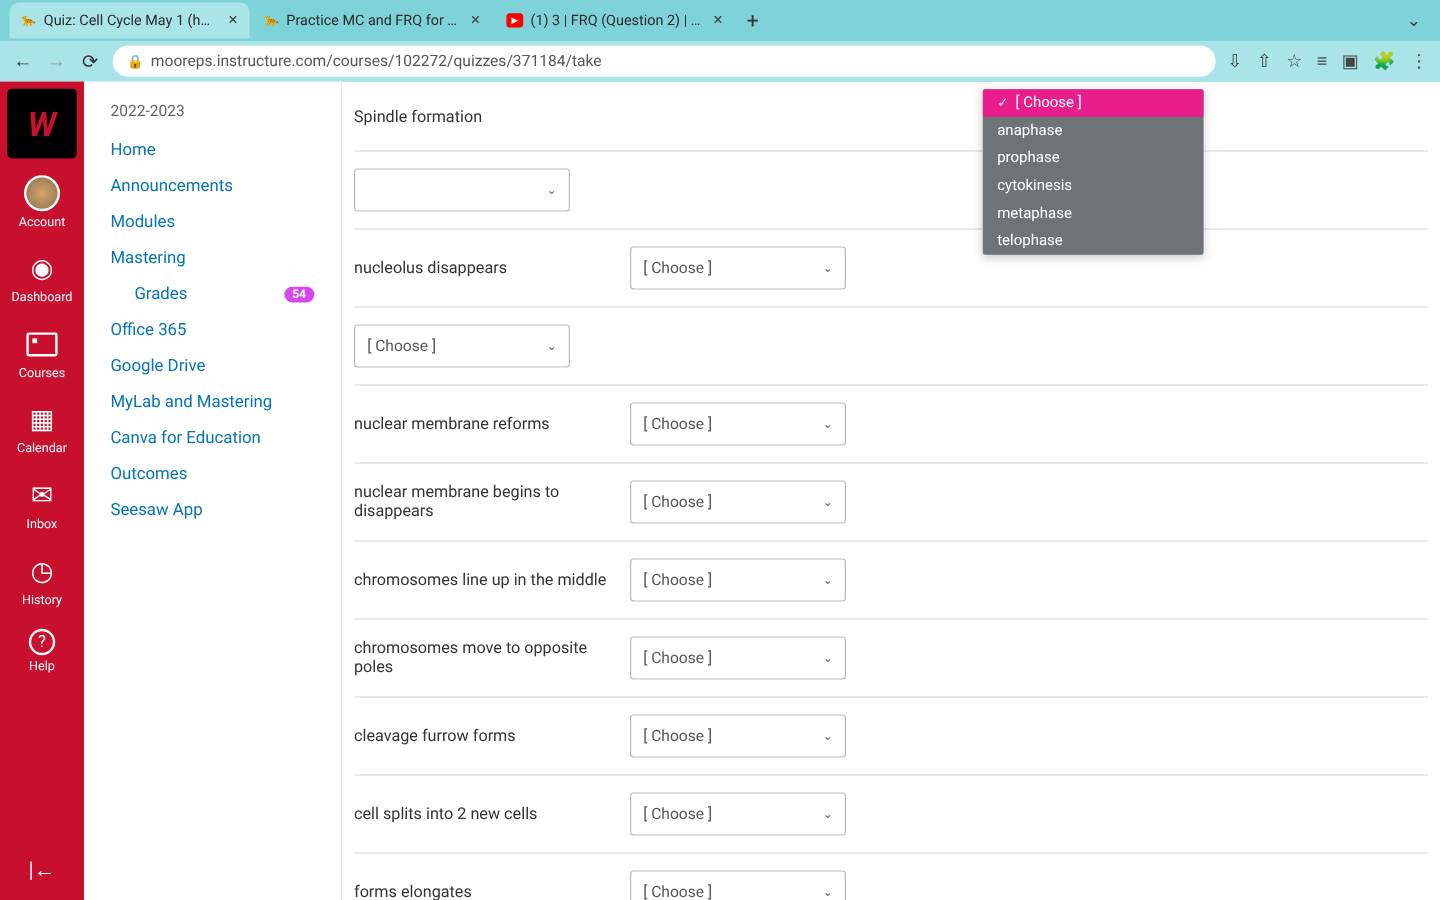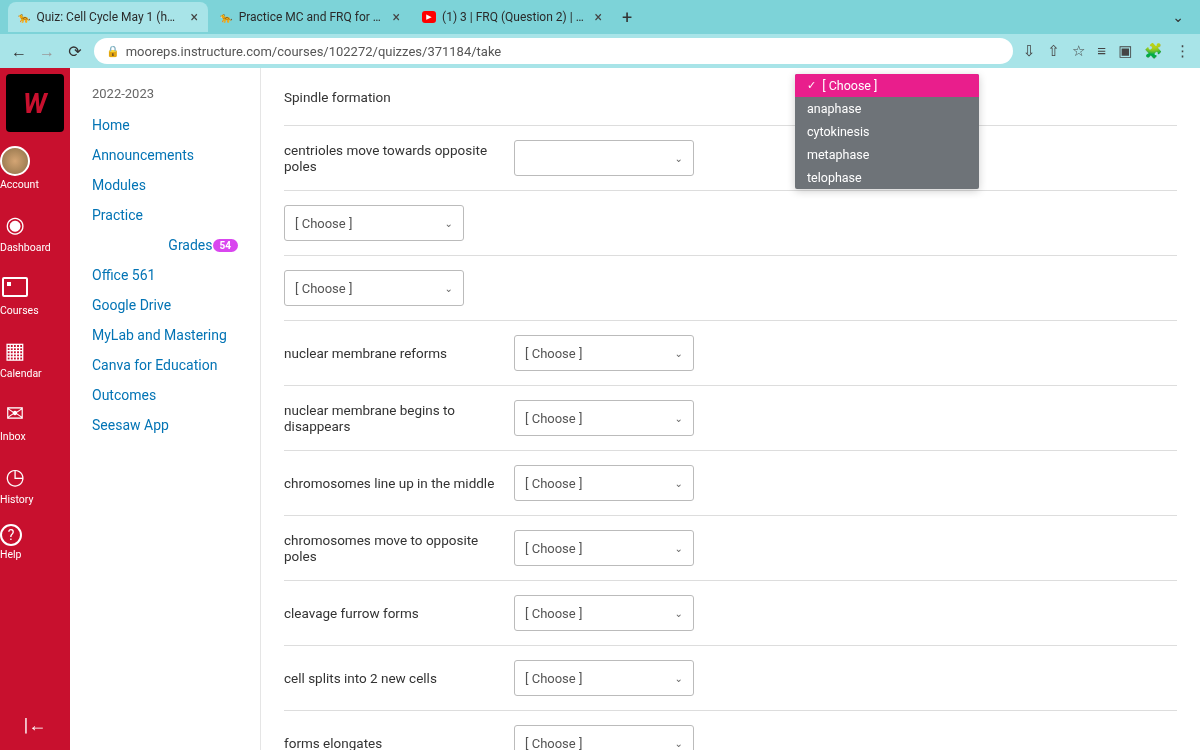--- a/index.html
+++ b/index.html
@@ -21,37 +21,37 @@
 .nav-btn.disabled { color: #999; }
 .url-field { flex: 1; background: #fff; border-radius: 14px; height: 26px; display: flex; align-items: center; padding: 0 12px; font-size: 13px; color: #555; gap: 6px; }
 .url-lock { font-size: 11px; }
 .url-actions { display: flex; gap: 12px; align-items: center; }
 .url-action { font-size: 15px; color: #444; cursor: pointer; }
 
 .app-body { display: flex; height: calc(750px - 68px); }
 
 .global-nav { width: 70px; background: #c8102e; display: flex; flex-direction: column; align-items: center; padding-top: 6px; color: #fff; position: relative; }
 .logo-box { width: 58px; height: 58px; background: #000; border-radius: 4px; display:flex; align-items:center; justify-content:center; font-size: 28px; color:#c8102e; font-weight:bold; font-style:italic; }
-.nav-item { display: flex; flex-direction: column; align-items: flex-start; margin-top: 10px; cursor: pointer; gap: 2px; padding: 4px 0; width: 100%; }
+.nav-item { display: flex; flex-direction: column; align-items: center; margin-top: 10px; cursor: pointer; gap: 2px; padding: 4px 12px; width: 100%; }
 .nav-icon { width: 30px; height: 30px; border-radius: 50%; display:flex; align-items:center; justify-content:center; font-size: 18px; }
 .nav-icon.avatar { background: radial-gradient(circle,#d4a574,#8b6f47); border: 2px solid #fff;}
 .nav-icon.plain { color: #fff; font-size: 22px; }
 .nav-label { font-size: 10.5px; color: #fff; }
 .nav-bottom { margin-top: auto; margin-bottom: 14px; font-size: 18px; cursor: pointer; color:#fff; }
 .courses-icon { width:26px; height:20px; background:#c8102e; border:2px solid #fff; border-radius:2px; position:relative; }
 .courses-icon::before { content:''; position:absolute; left:3px; top:3px; width:4px; height:4px; background:#fff; }
 
-.course-nav { width: 191px; background: #fff; border-right: 1px solid #e5e5e5; padding: 18px 22px; }
+.course-nav { width: 215px; background: #fff; border-right: 1px solid #e5e5e5; padding: 18px 22px; }
 .course-term { font-size: 13px; color: #666; margin-bottom: 16px; }
 .course-link { display: block; font-size: 14px; color: #0374b5; margin-bottom: 14px; cursor: pointer; text-decoration: none; }
-.course-link.grades { display:flex; align-items:center; justify-content:flex-end; }
+.course-link.grades { display:flex; align-items:center; justify-content:space-between;margin-left:20px; }
 .badge { background: #d946ef; color: #fff; font-size: 10px; padding: 1px 7px; border-radius: 9px; font-weight: bold; }
 
 .main-content { flex: 1; background: #fff; overflow-y: auto; position: relative; }
-.quiz-row { display: flex; align-items: center; border-bottom: 1px solid #ddd; padding: 14px 0; margin: 0 23px; min-height: 58px; }
+.quiz-row { display: flex; align-items: center; border-bottom: 1px solid #ddd; padding: 14px 0; margin: 0 10px; min-height: 58px; }
 .quiz-label { width: 230px; font-size: 13.5px; color: #333; padding-right: 10px; }
 .quiz-select { width: 180px; height: 36px; border: 1px solid #bbb; border-radius: 3px; padding: 0 10px; font-size: 13px; color: #555; background: #fff; cursor: pointer; display:flex; align-items:center; justify-content:space-between; }
 .chev { font-size: 10px; color: #666; }
 
 .dropdown-open { position: absolute; left: 534px; top: 6px; width: 184px; background: #6e7378; border-radius: 2px; overflow: hidden; box-shadow: 0 2px 8px rgba(0,0,0,0.2); z-index: 100; }
 .dd-option { padding: 4px 12px; font-size: 12.5px; color: #fff; cursor: pointer; }
 .dd-option.selected { background: #e91e8c; display:flex; align-items:center; gap:6px; }
 .check { font-size: 11px; }
 </style>
 </head>
@@ -134,45 +134,45 @@
       <span class="nav-label">Help</span>
     </div>
     <div class="nav-bottom">|←</div>
   </div>
 
   <div class="course-nav">
     <div class="course-term">2022-2023</div>
     <a class="course-link">Home</a>
     <a class="course-link">Announcements</a>
     <a class="course-link">Modules</a>
-    <a class="course-link">Practice</a>
+    <a class="course-link">Mastering</a>
     <a class="course-link grades">
       <span>Grades</span>
       <span class="badge">54</span>
     </a>
-    <a class="course-link">Office 561</a>
+    <a class="course-link">Office 365</a>
     <a class="course-link">Google Drive</a>
     <a class="course-link">MyLab and Mastering</a>
     <a class="course-link">Canva for Education</a>
     <a class="course-link">Outcomes</a>
     <a class="course-link">Seesaw App</a>
   </div>
 
   <div class="main-content">
     <div id="quiz-rows">
         <div class="quiz-row">
           <div class="quiz-label">Spindle formation</div>
         </div>
         <div class="quiz-row">
-          <div class="quiz-label">centrioles move towards opposite poles</div>
           <div class="quiz-select" style="visibility: visible;">
             <span class="chev" style="margin-left: auto;">⌄</span>
           </div>
         </div>
         <div class="quiz-row">
+          <div class="quiz-label">nucleolus disappears</div>
           <div class="quiz-select">
             <span>[ Choose ]</span>
             <span class="chev">⌄</span>
           </div>
         </div>
         <div class="quiz-row">
           <div class="quiz-select">
             <span>[ Choose ]</span>
             <span class="chev">⌄</span>
           </div>
@@ -227,19 +227,20 @@
           </div>
         </div>
       </div>
 
     <div class="dropdown-open">
       <div class="dd-option selected">
         <span class="check">✓</span>
         <span>[ Choose ]</span>
       </div>
       <div class="dd-option">anaphase</div>
+      <div class="dd-option">prophase</div>
       <div class="dd-option">cytokinesis</div>
       <div class="dd-option">metaphase</div>
       <div class="dd-option">telophase</div>
     </div>
   </div>
 
 </div>
 
 </body></html>

